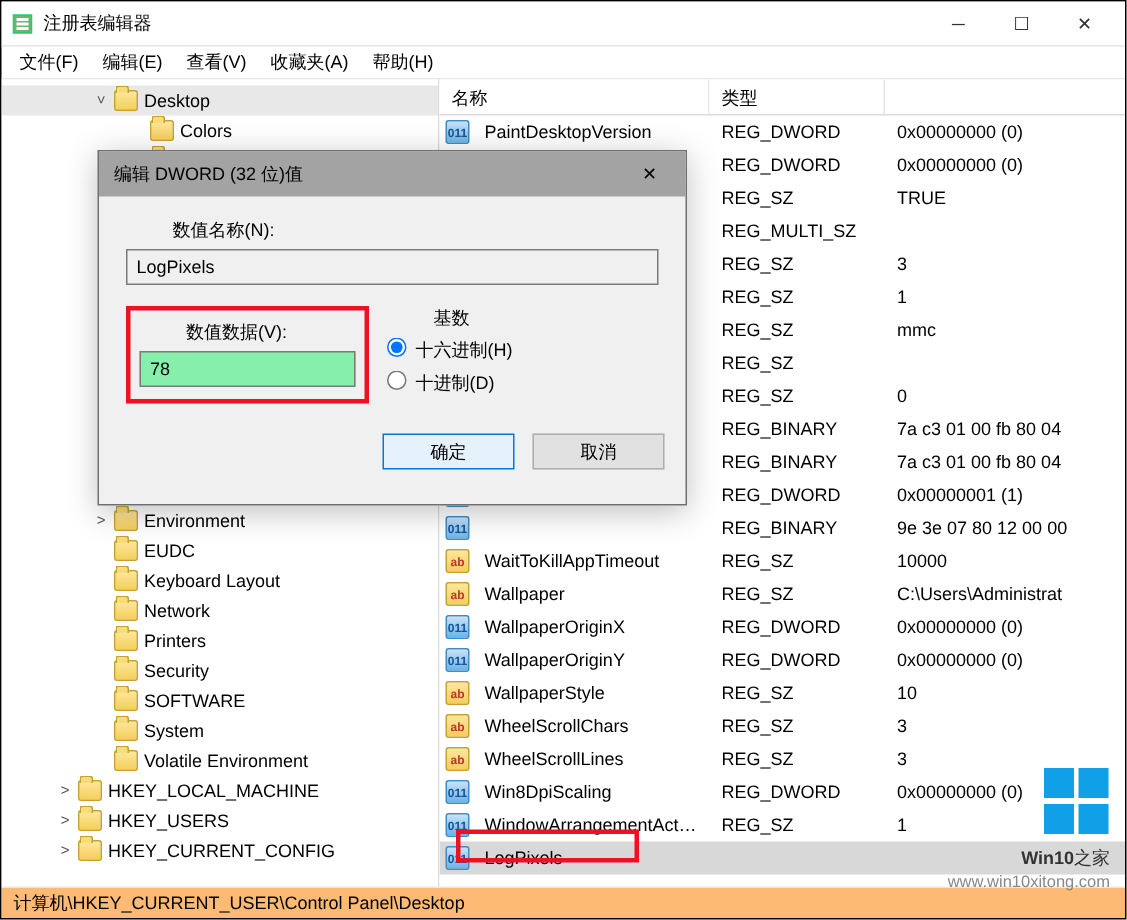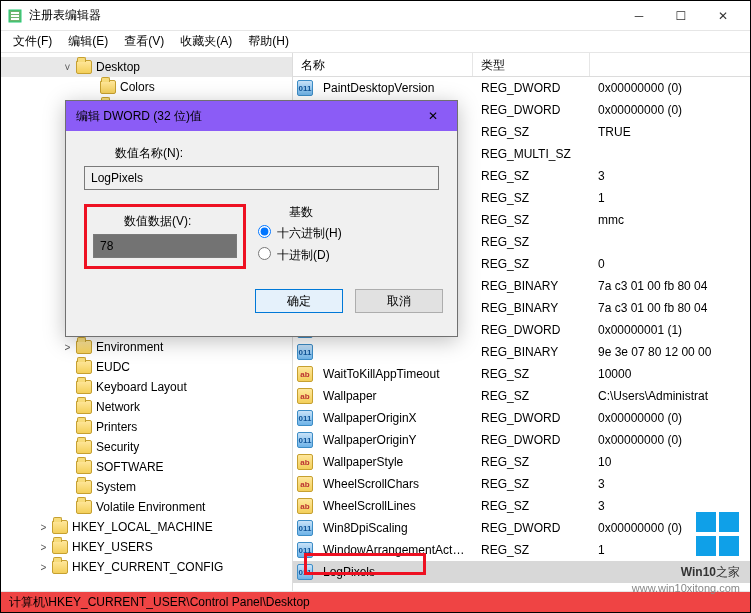--- a/index.html
+++ b/index.html
@@ -22,29 +22,29 @@
 .list-header { display: flex; height: 24px; border-bottom: 1px solid #dcdcdc; }
 .list-header .col { padding: 4px 8px; border-right: 1px solid #e6e6e6; background: #fff; color: #000; }
 .col-name { width: 180px; } .col-type { width: 117px; } .col-data { flex: 1; }
 .list-body { }
 .list-row { display: flex; height: 22px; align-items: center; }
 .list-row.sel { background: #d8d8d8; }
 .list-row .cell { padding: 0 8px; white-space: nowrap; overflow: hidden; text-overflow: ellipsis; }
 .val-icon { width: 16px; height: 16px; margin-right: 2px; margin-left: 4px; flex: none; border-radius: 2px; display:flex; align-items:center; justify-content:center; font-size:8px; font-weight:bold; color:#fff;}
 .val-icon.str { background: linear-gradient(#ffe79c,#f3cf5a); border: 1px solid #c6a030; color:#b33; }
 .val-icon.bin { background: linear-gradient(#c8e2f8,#6db3e8); border: 1px solid #3d8dc6; color:#159; }
-.statusbar { height: 22px; display: flex; align-items: center; padding: 0 8px; border-top: 1px solid #e6e6e6; background: #ef4444; }
+.statusbar { height: 22px; display: flex; align-items: center; padding: 0 8px; border-top: 1px solid #e6e6e6; background: #fdba74; }
 
 .dialog { position: absolute; left: 64px; top: 99px; width: 393px; height: 237px; background: #f0f0f0; border: 1px solid #707070; box-shadow: 0 4px 20px rgba(0,0,0,0.25); }
-.dialog .dlg-title { height: 30px; display: flex; align-items: center; padding: 0 10px; background: #8b5cf6; }
+.dialog .dlg-title { height: 30px; display: flex; align-items: center; padding: 0 10px; background: #a3a3a3; }
 .dialog .dlg-title .t { flex:1; }
 .dialog .dlg-title .close { width: 28px; height: 20px; display:flex; align-items:center; justify-content:center; }
 .dialog .body { padding: 14px 18px 10px; }
 .dialog .lbl { color: #000; margin-bottom: 4px; margin-left: 31px; }
-.dialog .textbox { width: 355px; height: 24px; border: 1px solid #7a7a7a; background: #737373; padding: 3px 6px; color: #000; }
+.dialog .textbox { width: 355px; height: 24px; border: 1px solid #7a7a7a; background: #86efac; padding: 3px 6px; color: #000; }
 .dialog .ro { background: #f0f0f0; }
 .dialog .row2 { display: flex; margin-top: 14px; gap: 12px; }
 .dialog .highlight { border: 3px solid #e12; }
 .dialog .valuegrp { width: 162px; }
 .dialog .basegrp { }
 .dialog .radio { display: flex; align-items: flex-start; height: 22px; gap: 6px; }
 .dialog .radio input { width:13px; height:13px;}
 .dialog .btns { display: flex; justify-content: flex-end; gap: 12px; padding: 10px 14px; }
 .dialog .btn { width: 88px; height: 24px; border: 1px solid #adadad; background: #e1e1e1; display:flex; align-items:center; justify-content:center; }
 .dialog .btn.primary { border: 1px solid #0078d7; background:#e5f1fb; }

